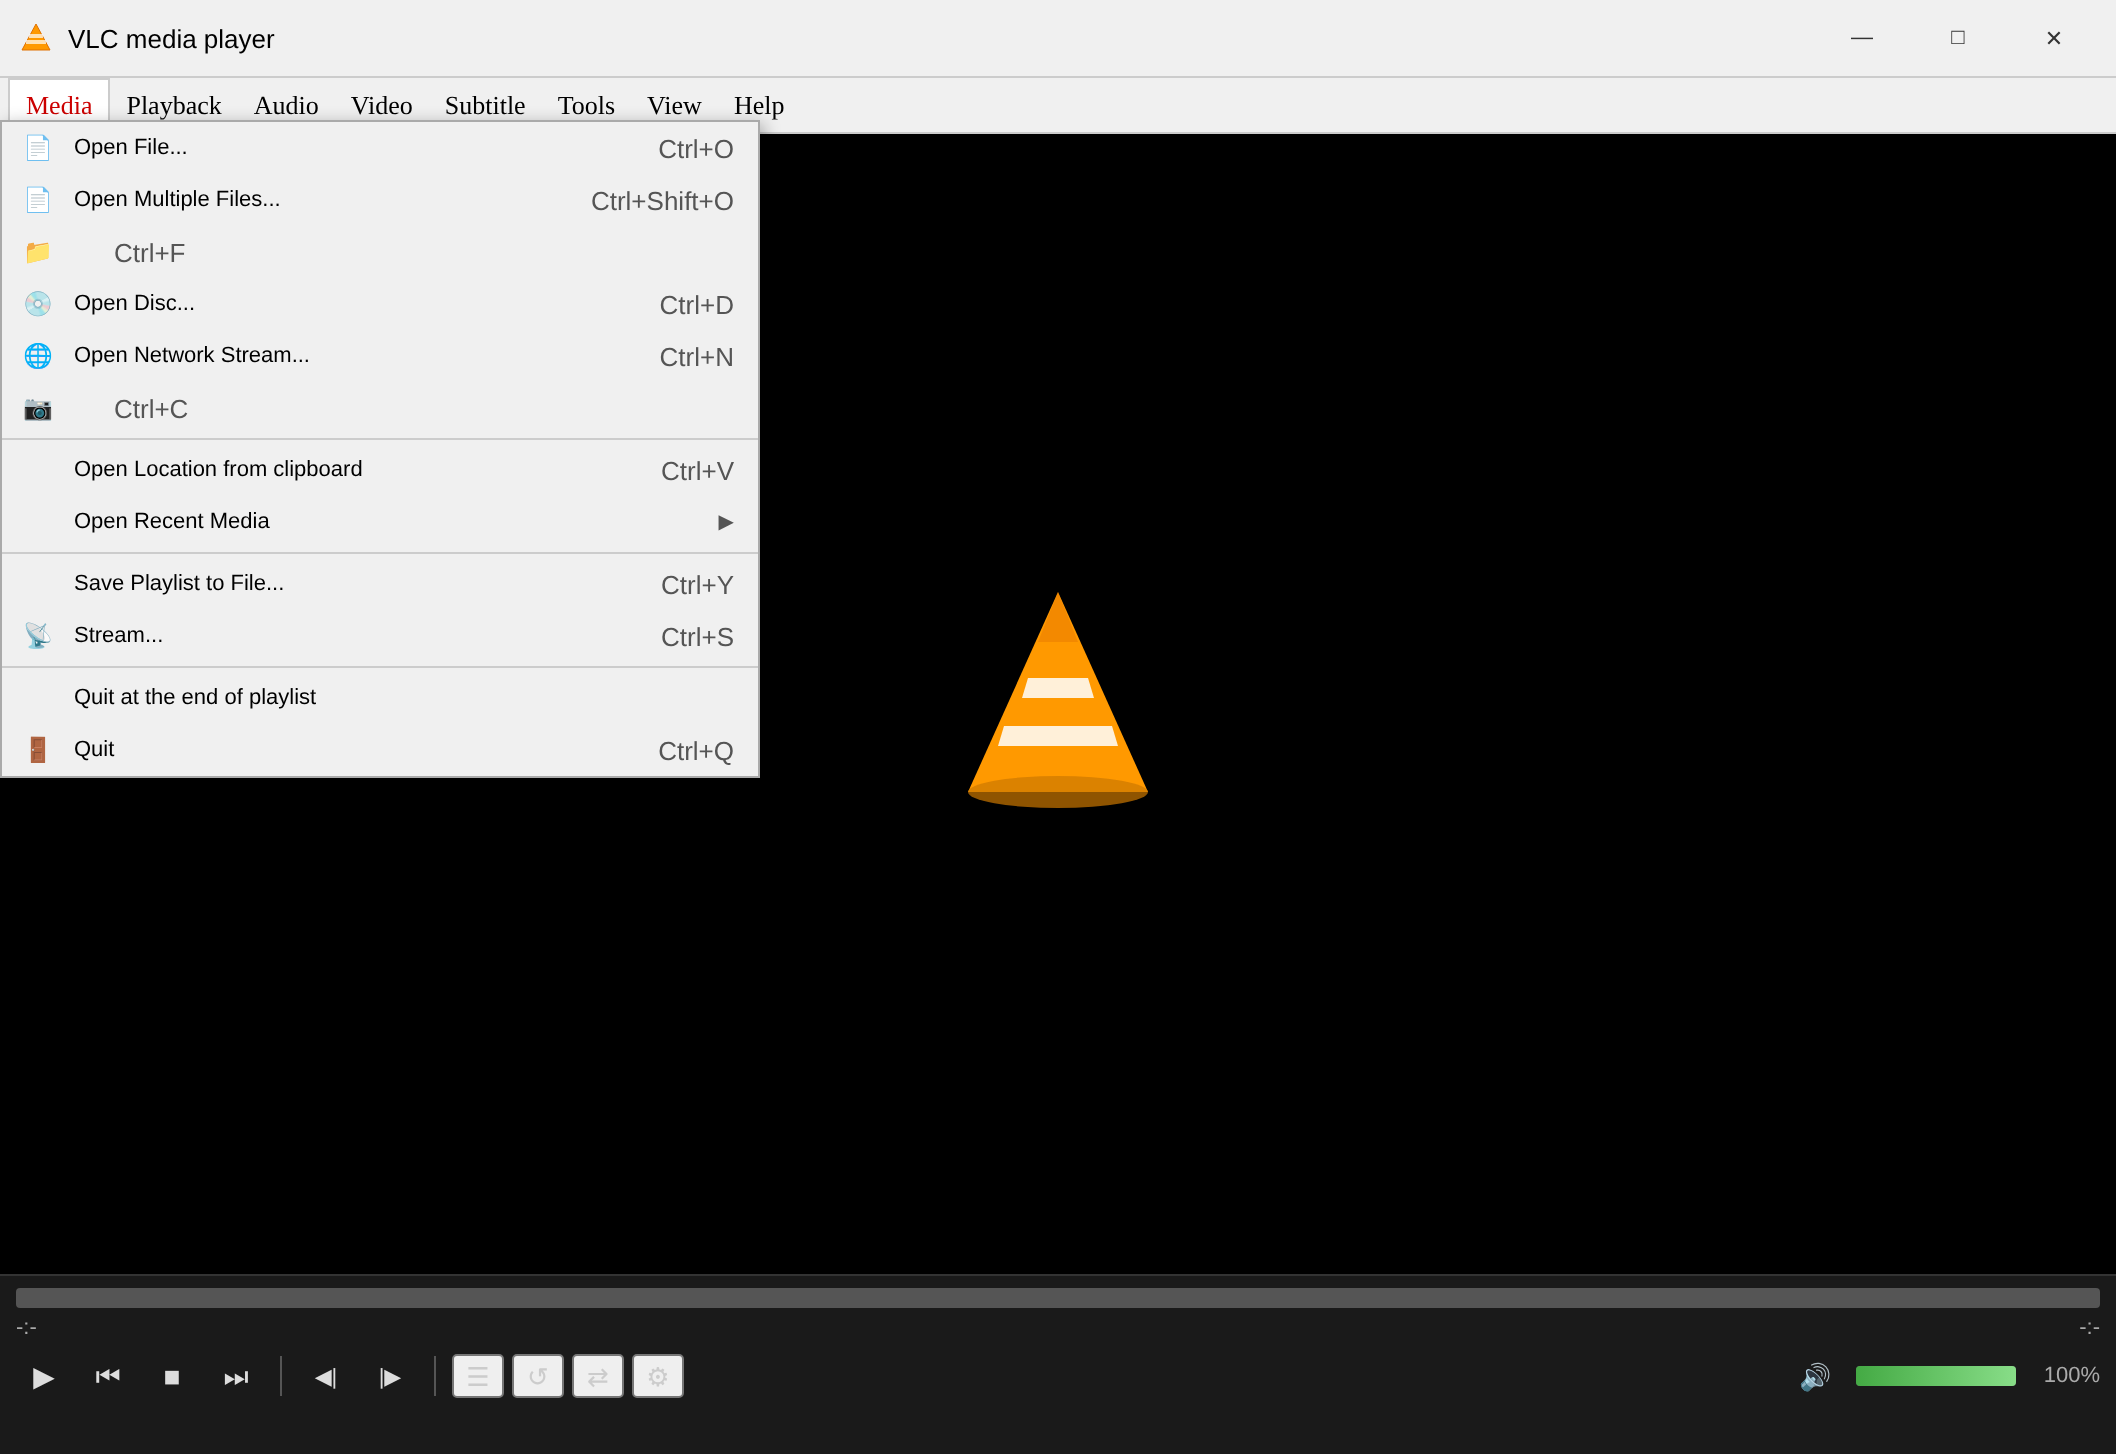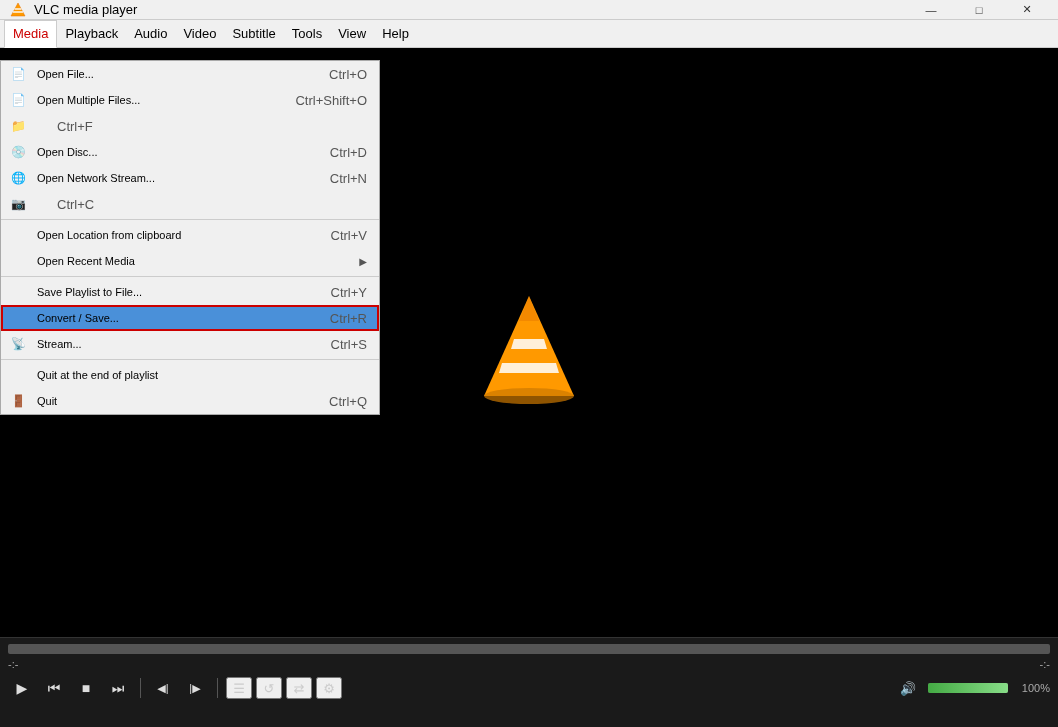--- a/index.html
+++ b/index.html
@@ -9,21 +9,21 @@
       background: #000;
       font-family: 'Segoe UI', Tahoma, sans-serif;
       font-size: 13px;
       overflow: hidden;
       position: relative;
     }
 
     
     #title-bar {
       background: #f0f0f0;
-      height: 20px;
+      height: 39px;
       display: flex;
       align-items: center;
       padding: 0 8px;
       border-bottom: 1px solid #ccc;
       position: relative;
       z-index: 100;
     }
     #title-bar .app-icon {
       width: 20px;
       height: 20px;
@@ -55,20 +55,21 @@
     
     #menu-bar {
       background: #f0f0f0;
       height: 28px;
       display: flex;
       align-items: center;
       padding: 0 4px;
       border-bottom: 1px solid #ccc;
       position: relative;
       z-index: 200;
+      font-family: Liberation Serif, serif;
     }
     .menu-item {
       padding: 4px 8px;
       cursor: pointer;
       color: #000;
       font-size: 13px;
       height: 28px;
       display: flex;
       align-items: center;
     }
@@ -322,24 +323,20 @@
     </div>
     <div class="dropdown-item">
       <span class="dropdown-label">Open Recent Media</span>
       <span class="dropdown-arrow">▶</span>
     </div>
     <div class="dropdown-item separator"></div>
     <div class="dropdown-item">
       <span class="dropdown-label">Save Playlist to File...</span>
       <span class="dropdown-shortcut">Ctrl+Y</span>
     </div>
-    <div class="dropdown-item convert-highlighted">
-      <span class="dropdown-label">Convert / Save...</span>
-      <span class="dropdown-shortcut">Ctrl+R</span>
-    </div>
     <div class="dropdown-item">
       <span class="dropdown-icon">📡</span>
       <span class="dropdown-label">Stream...</span>
       <span class="dropdown-shortcut">Ctrl+S</span>
     </div>
     <div class="dropdown-item separator"></div>
     <div class="dropdown-item">
       <span class="dropdown-label">Quit at the end of playlist</span>
     </div>
     <div class="dropdown-item">

